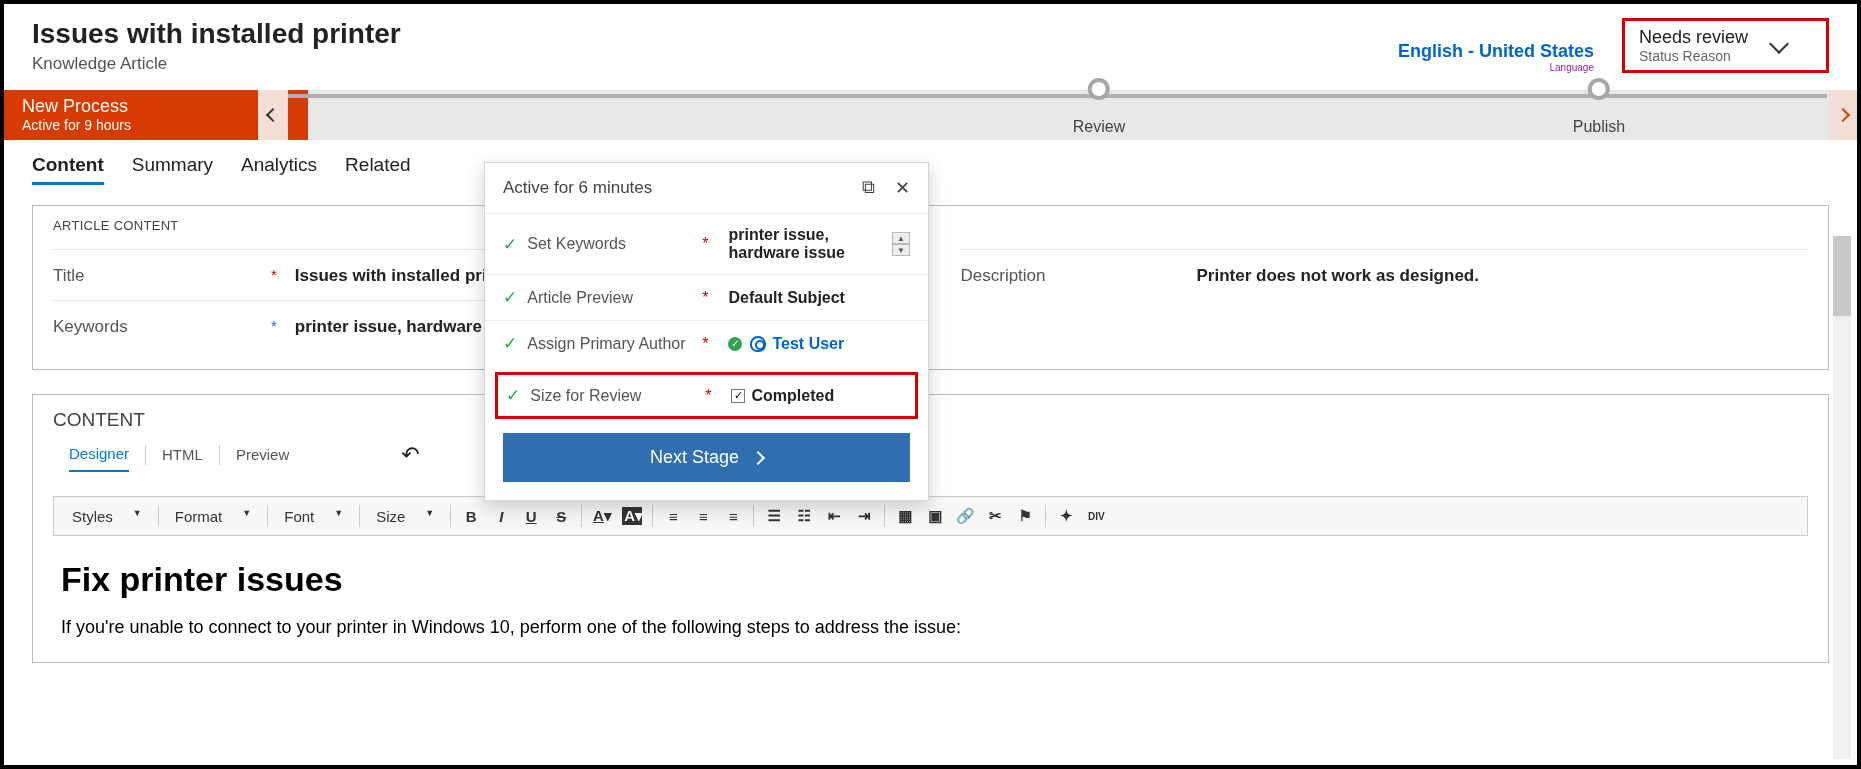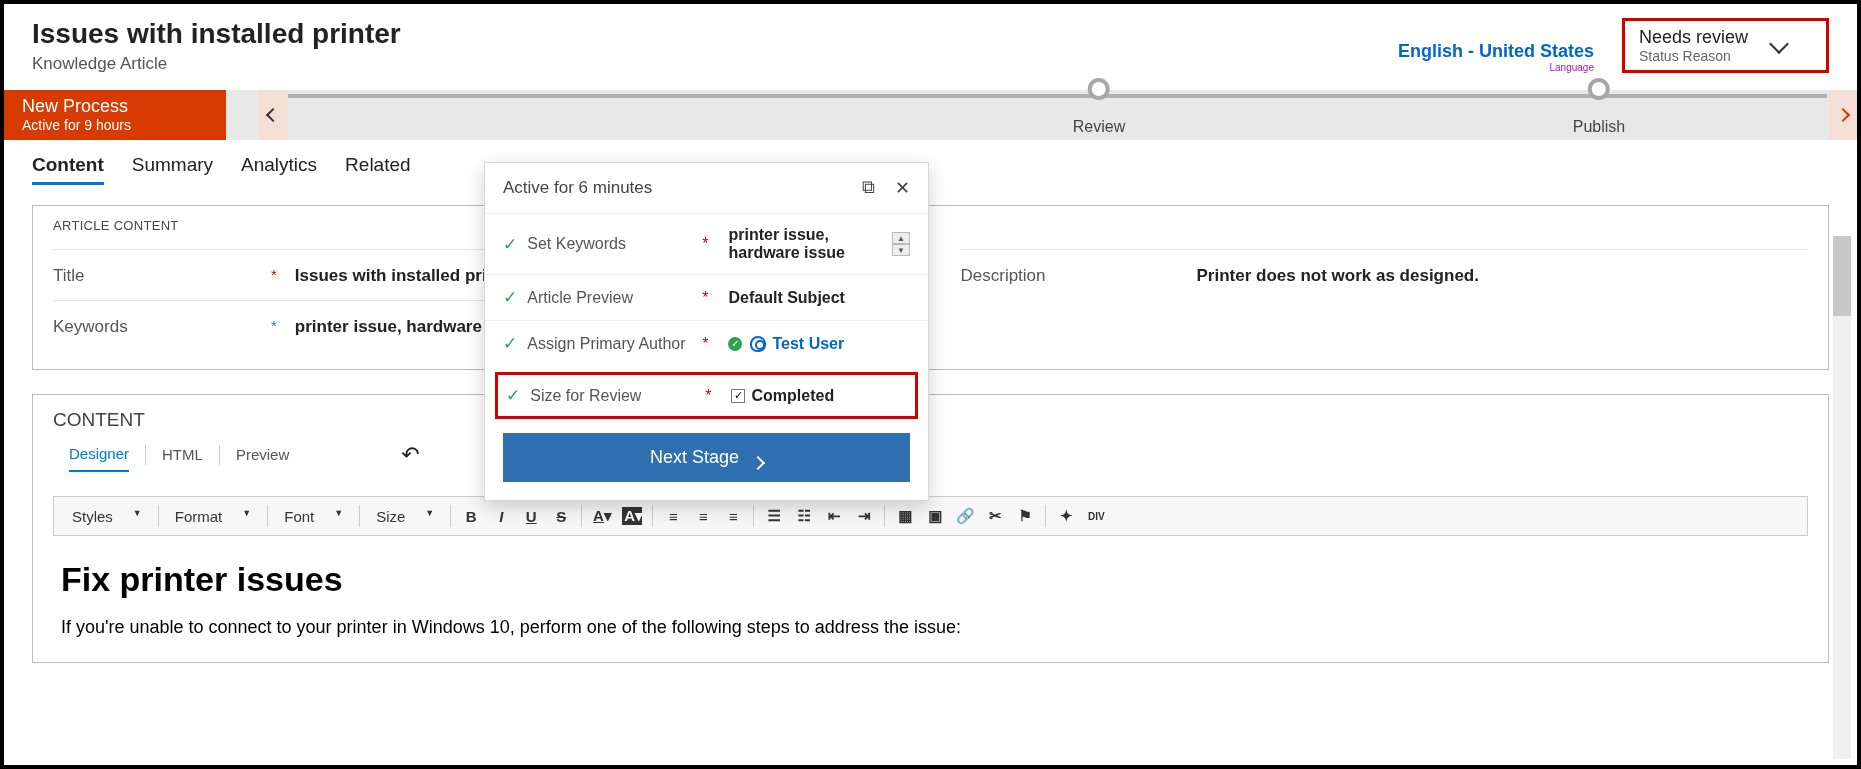--- a/index.html
+++ b/index.html
@@ -15,21 +15,21 @@
   .lang-block .lang { color:#0066cc; font-size:18px; font-weight:600; }
   .lang-block .lab { color:#a21caf; font-size:10px; }
   .status-block { border:3px solid #d40000; padding:6px 40px 6px 14px; display:flex; align-items:center; gap:24px; }
   .status-block .st-txt .st { font-size:18px; font-weight:400; color:#222; }
   .status-block .st-txt .lab { font-size:14px; color:#666; }
   .chev { width:14px; height:14px; border-right:2px solid #333; border-bottom:2px solid #333; transform:rotate(45deg); margin-top:-4px; }
 
   
   .process-bar { position:relative; height:50px; background:#e8e8e8; display:flex; align-items:center; margin-top:10px; }
   .track { position:absolute; top:4px; left:260px; right:30px; height:4px; background:#b0b0b0; }
-  .np { background:#d83b01; color:#fff; height:100%; padding:6px 18px; width:222px; }
+  .np { background:#d83b01; color:#fff; height:100%; padding:6px 18px; width:304px; }
   .np .t { font-size:18px; font-weight:400; }
   .np .s { font-size:14px; }
   .stage-flag { position:absolute; left:254px; top:0; bottom:0; width:30px; background:#f3dfd5; display:flex; align-items:center; justify-content:center; cursor:pointer; }
   .stage-flag .chev-l { width:10px; height:10px; border-left:2px solid #333; border-bottom:2px solid #333; transform:rotate(45deg); }
   .arrow-r { position:absolute; right:0; top:0; bottom:0; width:28px; background:#f3dfd5; display:flex; align-items:center; justify-content:center; cursor:pointer; }
   .arrow-r .chev-r { width:10px; height:10px; border-right:2px solid #d83b01; border-top:2px solid #d83b01; transform:rotate(45deg); }
 
   .stage-node { position:absolute; top:-12px; text-align:center; transform:translateX(-50%); }
   .stage-node .circ { width:22px; height:22px; border:4px solid #a7a7a7; background:#fff; border-radius:50%; margin:0 auto 4px; }
   .stage-node .lbl { font-size:16px; color:#444; margin-top:18px; display:block; }
@@ -87,21 +87,21 @@
   .pop-row .chk{color:#2da44e;margin-right:10px;font-size:17px;}
   .pop-row .lbl{flex: 0 0 175px;color:#555;}
   .pop-row .req{color:#c00;margin-right:20px;}
   .pop-row .val{font-weight:700;color:#222;}
   .pop-row .user{color:#0066cc;font-weight:700;display:flex;align-items:center;gap:6px;}
   .pop-row .okdot{width:14px;height:14px;background:#2da44e;border-radius:50%;display:inline-flex;align-items:center;justify-content:center;color:#fff;font-size:10px;margin-right:8px;}
   .pop-row .spin{width:18px;display:flex;flex-direction:column;margin-left:auto;}
   .pop-row .spin span{height:12px;border:1px solid #b8b8b8;background:#eee;display:flex;align-items:center;justify-content:center;font-size:8px;color:#555;}
   .pop-row.hl{border:3px solid #d40000;margin:6px 10px;padding:10px 8px;}
   .pop-row.hl .cb{width:14px;height:14px;border:1px solid #777;display:inline-flex;align-items:center;justify-content:center;font-size:11px;margin-right:6px;}
-  .pop-btn{margin:14px 18px 18px;background:#2f6fb0;color:#fff;text-align:center;padding:14px 0;font-size:18px;cursor:pointer;display:flex;align-items:flex-end;justify-content:center;gap:14px;}
+  .pop-btn{margin:14px 18px 18px;background:#2f6fb0;color:#fff;text-align:center;padding:14px 0;font-size:18px;cursor:pointer;display:flex;align-items:center;justify-content:center;gap:14px;}
   .pop-btn .chev-w{width:10px;height:10px;border-right:2px solid #fff;border-top:2px solid #fff;transform:rotate(45deg);}
   .usericon{width:16px;height:16px;border:2px solid #0066cc;border-radius:50% 50% 45% 45%;position:relative;}
   .usericon::before{content:"";position:absolute;top:2px;left:3px;width:6px;height:6px;border:2px solid #0066cc;border-radius:50%;}
 </style>
 </head>
 <body>
 
 <div class="header">
   <div class="header-left">
     <h1>Issues with installed printer</h1>

